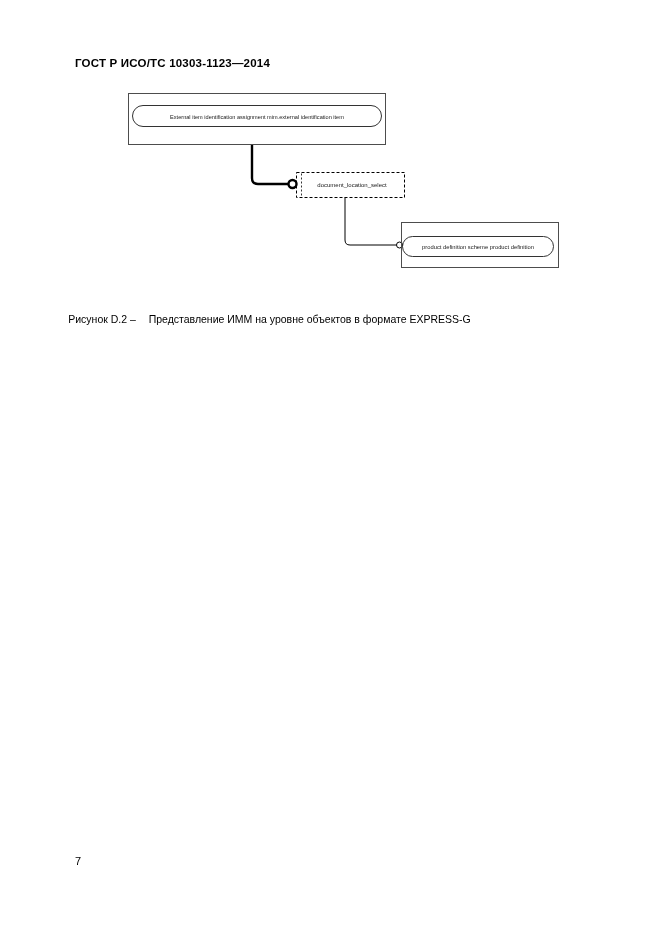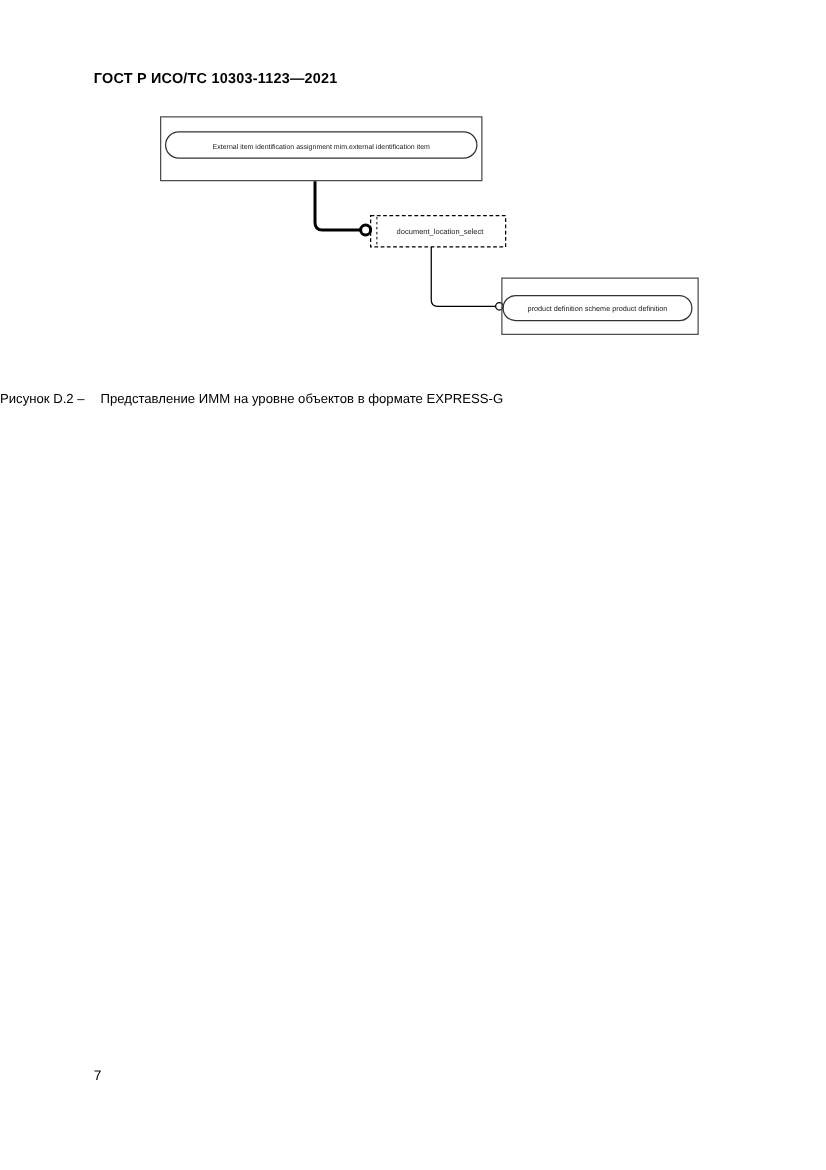--- a/index.html
+++ b/index.html
@@ -46,41 +46,42 @@
     font-family: "Liberation Sans", sans-serif;
     fill: #1a1a1a;
   }
 
   
   .figure-caption {
     position: absolute;
     left: 0;
     top: 313px;
     width: 539px;
+    text-align: center;
     font-size: 10.5px;
     white-space: nowrap;
   }
   .figure-caption .cap-num { }
   .figure-caption .cap-dash { padding: 0 2px; }
   .figure-caption .cap-text { }
 
   
   .page-number {
     position: absolute;
     left: 75px;
     top: 855px;
     font-size: 11px;
   }
 </style>
 </head>
 <body>
 
 <div class="page">
 
-  <div class="doc-header">ГОСТ Р ИСО/ТС 10303-1123—2021</div>
+  <div class="doc-header">ГОСТ Р ИСО/ТС 10303-1123—2014</div>
 
   <div class="figure">
     <svg width="661" height="300" viewBox="0 0 661 300" xmlns="http://www.w3.org/2000/svg">
 
       <rect x="128.5" y="93.5" width="257" height="51" fill="none" stroke="#4d4d4d" stroke-width="1"></rect>
 
       <rect x="132.5" y="105.5" width="249" height="21" rx="10.5" ry="10.5" fill="none" stroke="#333333" stroke-width="1"></rect>
 
       <text class="diagram-label" x="257" y="119" font-size="5.6" text-anchor="middle">External item identification assignment mim.external identification item</text>
 

